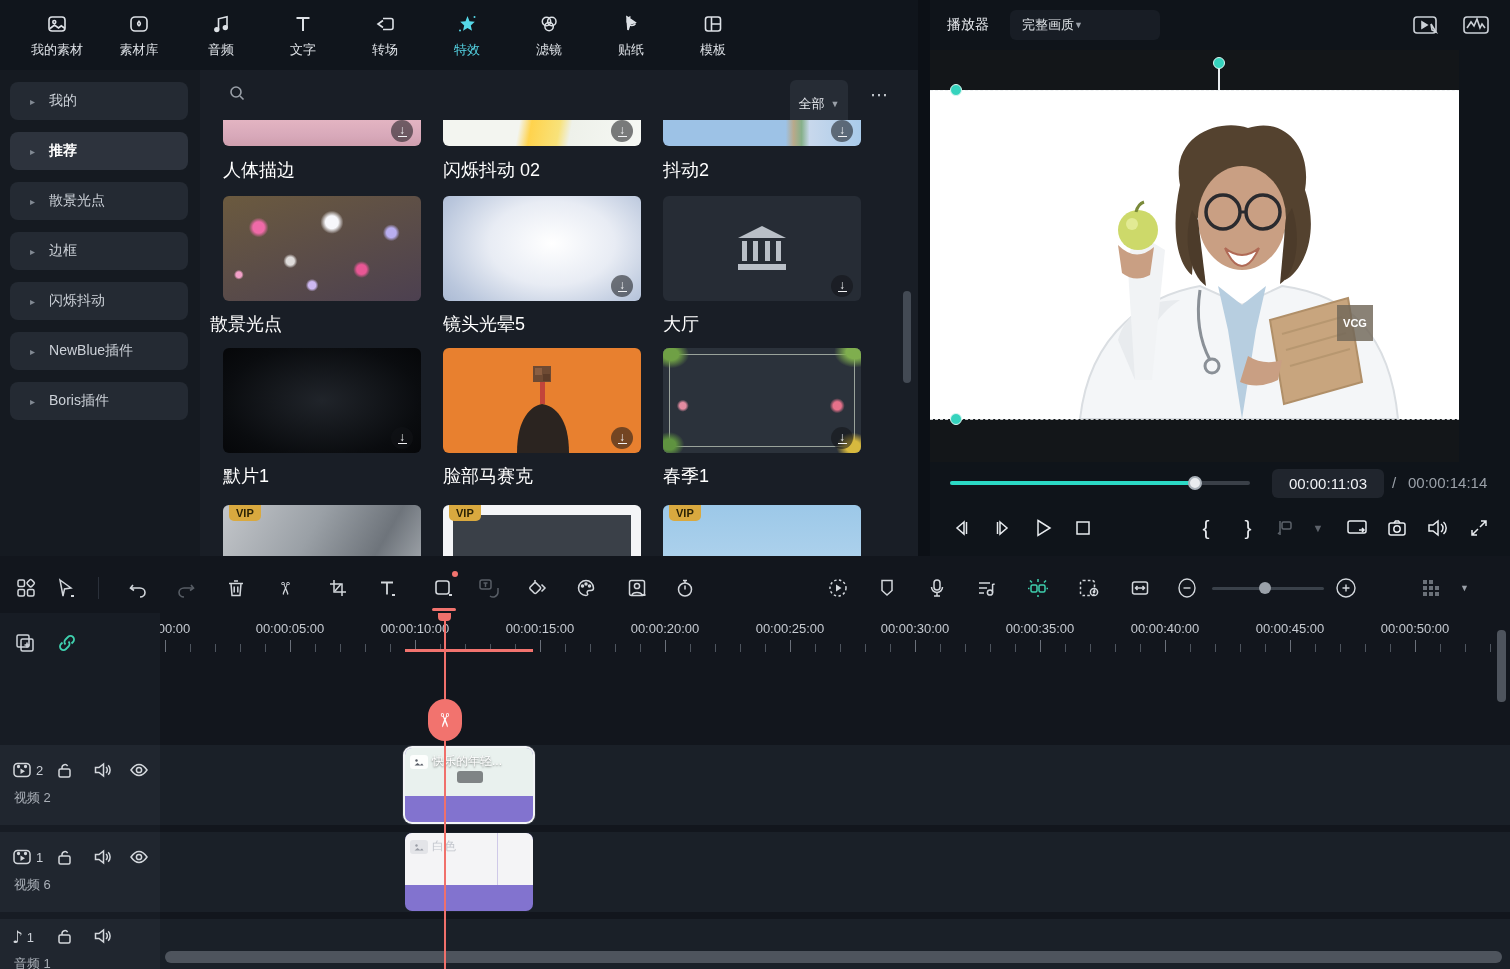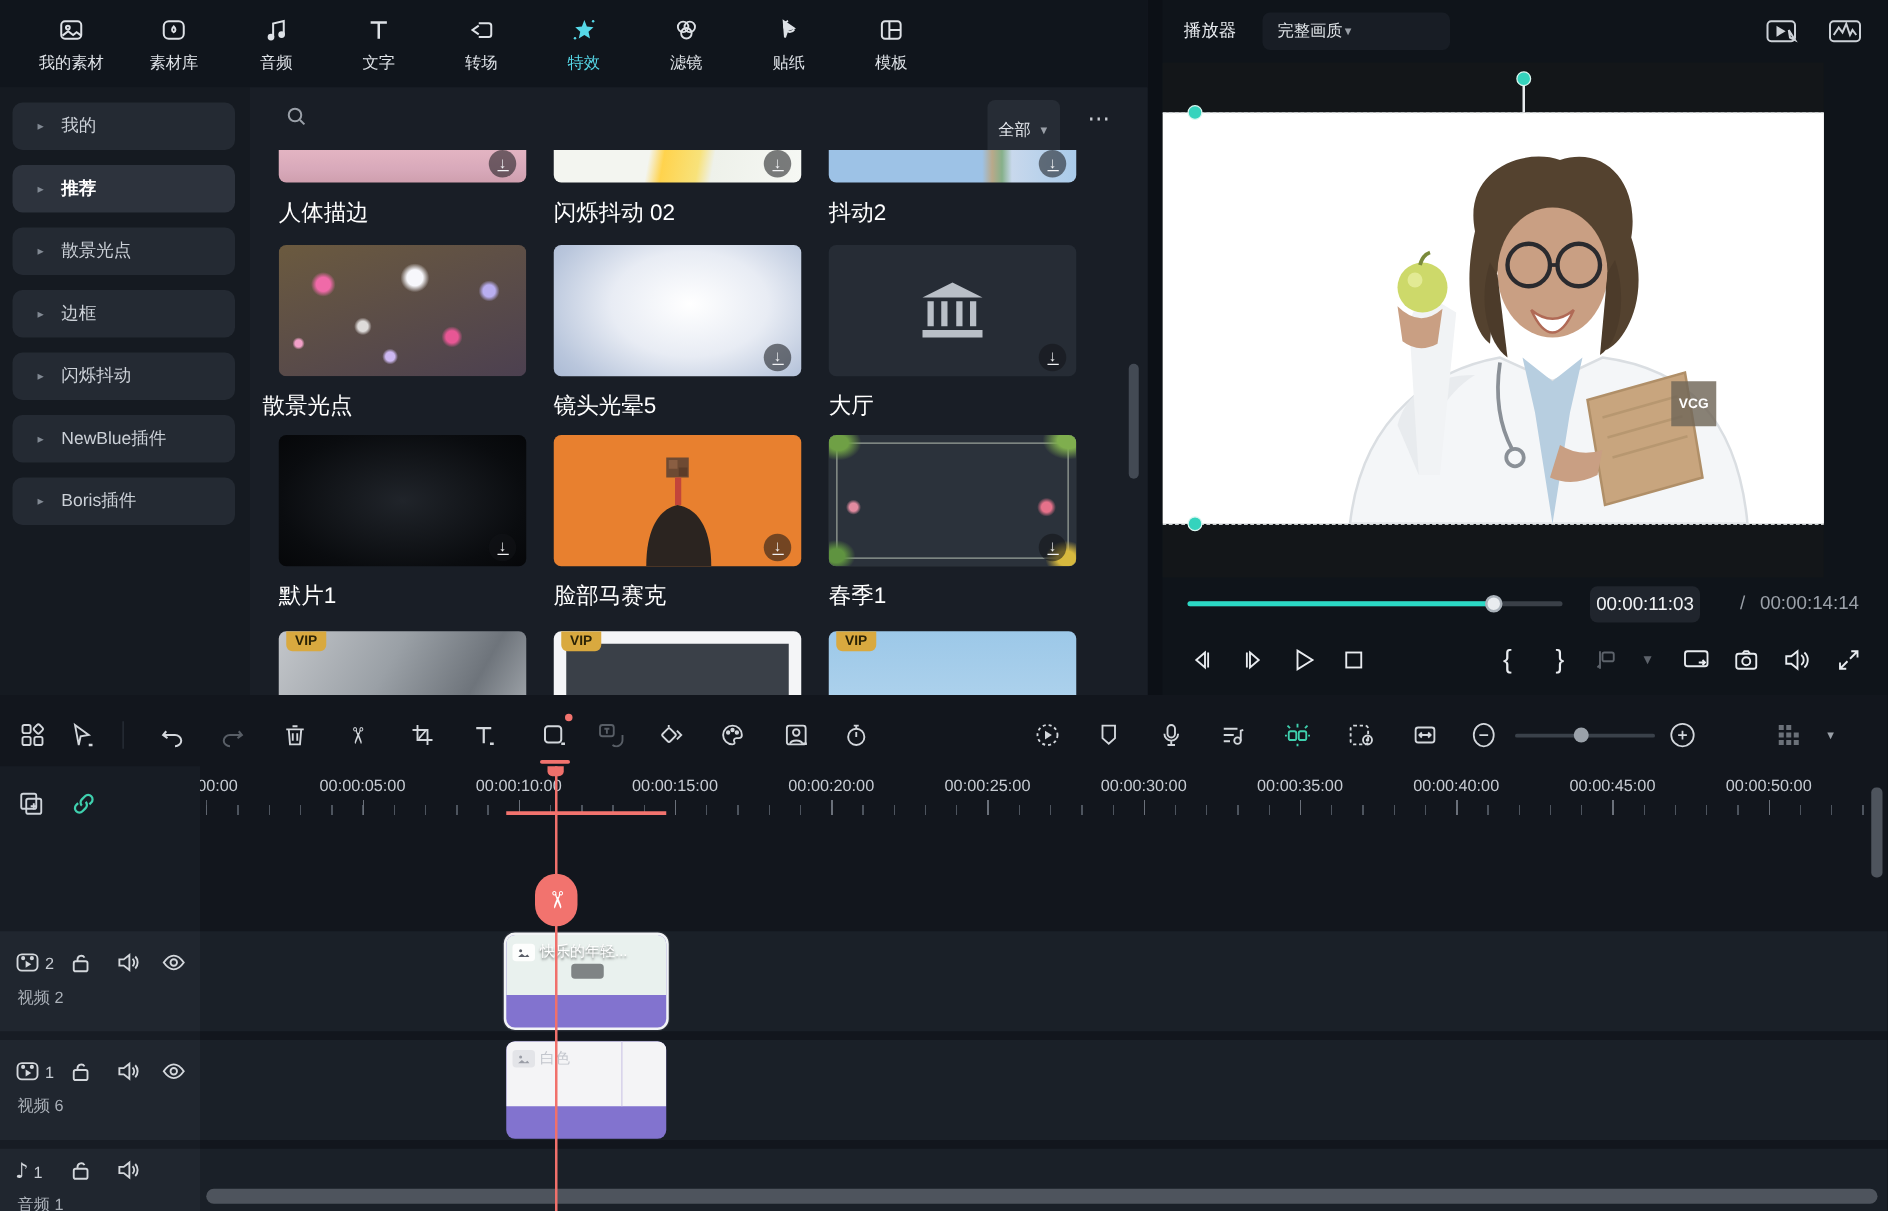--- a/index.html
+++ b/index.html
@@ -76,21 +76,21 @@
   .stage{position:absolute;left:0;top:50px;width:529px;height:412px;background:#131619;overflow:hidden}
   .canvas{position:absolute;left:0;top:40px;width:580px;height:329px;background:#ffffff}
   .sel-line{position:absolute;left:0;width:580px;border-top:1px dashed rgba(235,238,240,.85)}
   .handle{position:absolute;width:12px;height:12px;border-radius:50%;background:#35d3bd;border:1px solid #d9f7f1;cursor:pointer}
   .rot-line{position:absolute;left:288px;top:16px;width:1.5px;height:24px;background:#e8ebee}
   .watermark{position:absolute;left:407px;top:215px;width:36px;height:36px;background:rgba(112,102,88,.82);
     color:#fff;font-size:11px;font-weight:bold;display:flex;align-items:center;justify-content:center}
   .seek-track{position:absolute;left:20px;top:481px;width:300px;height:4px;border-radius:2px;background:#3a4048;cursor:pointer}
   .seek-fill{position:absolute;left:0;top:0;height:4px;border-radius:2px;background:#2bd9c5}
   .seek-knob{position:absolute;left:238px;top:-5px;width:14px;height:14px;border-radius:50%;background:#e9ecef;border:2px solid #aab2ba}
-  .tc-box{position:absolute;left:342px;top:469px;width:88px;height:29px;background:#20252d;border-radius:6px;
+  .tc-box{position:absolute;left:342px;top:469px;width:112px;height:29px;background:#20252d;border-radius:6px;
     display:flex;align-items:center;justify-content:center;font-size:15px;color:#f0f2f5}
   .tc-sep{position:absolute;left:462px;top:474px;font-size:15px;color:#9aa0a8}
   .tc-dur{position:absolute;left:478px;top:474px;font-size:15px;color:#9aa0a8}
   .pc{position:absolute;top:515px;width:26px;height:26px;display:flex;align-items:center;justify-content:center;
     color:#e8ebef;cursor:pointer;font-size:19px}
   .pc.dim{color:#5d636b}
   
   .timeline{position:absolute;left:0;top:556px;width:1510px;height:413px;background:#12161d}
   .tb{position:absolute;top:573px;width:30px;height:30px;display:flex;align-items:center;justify-content:center;
     color:#d3d7dc;cursor:pointer}

